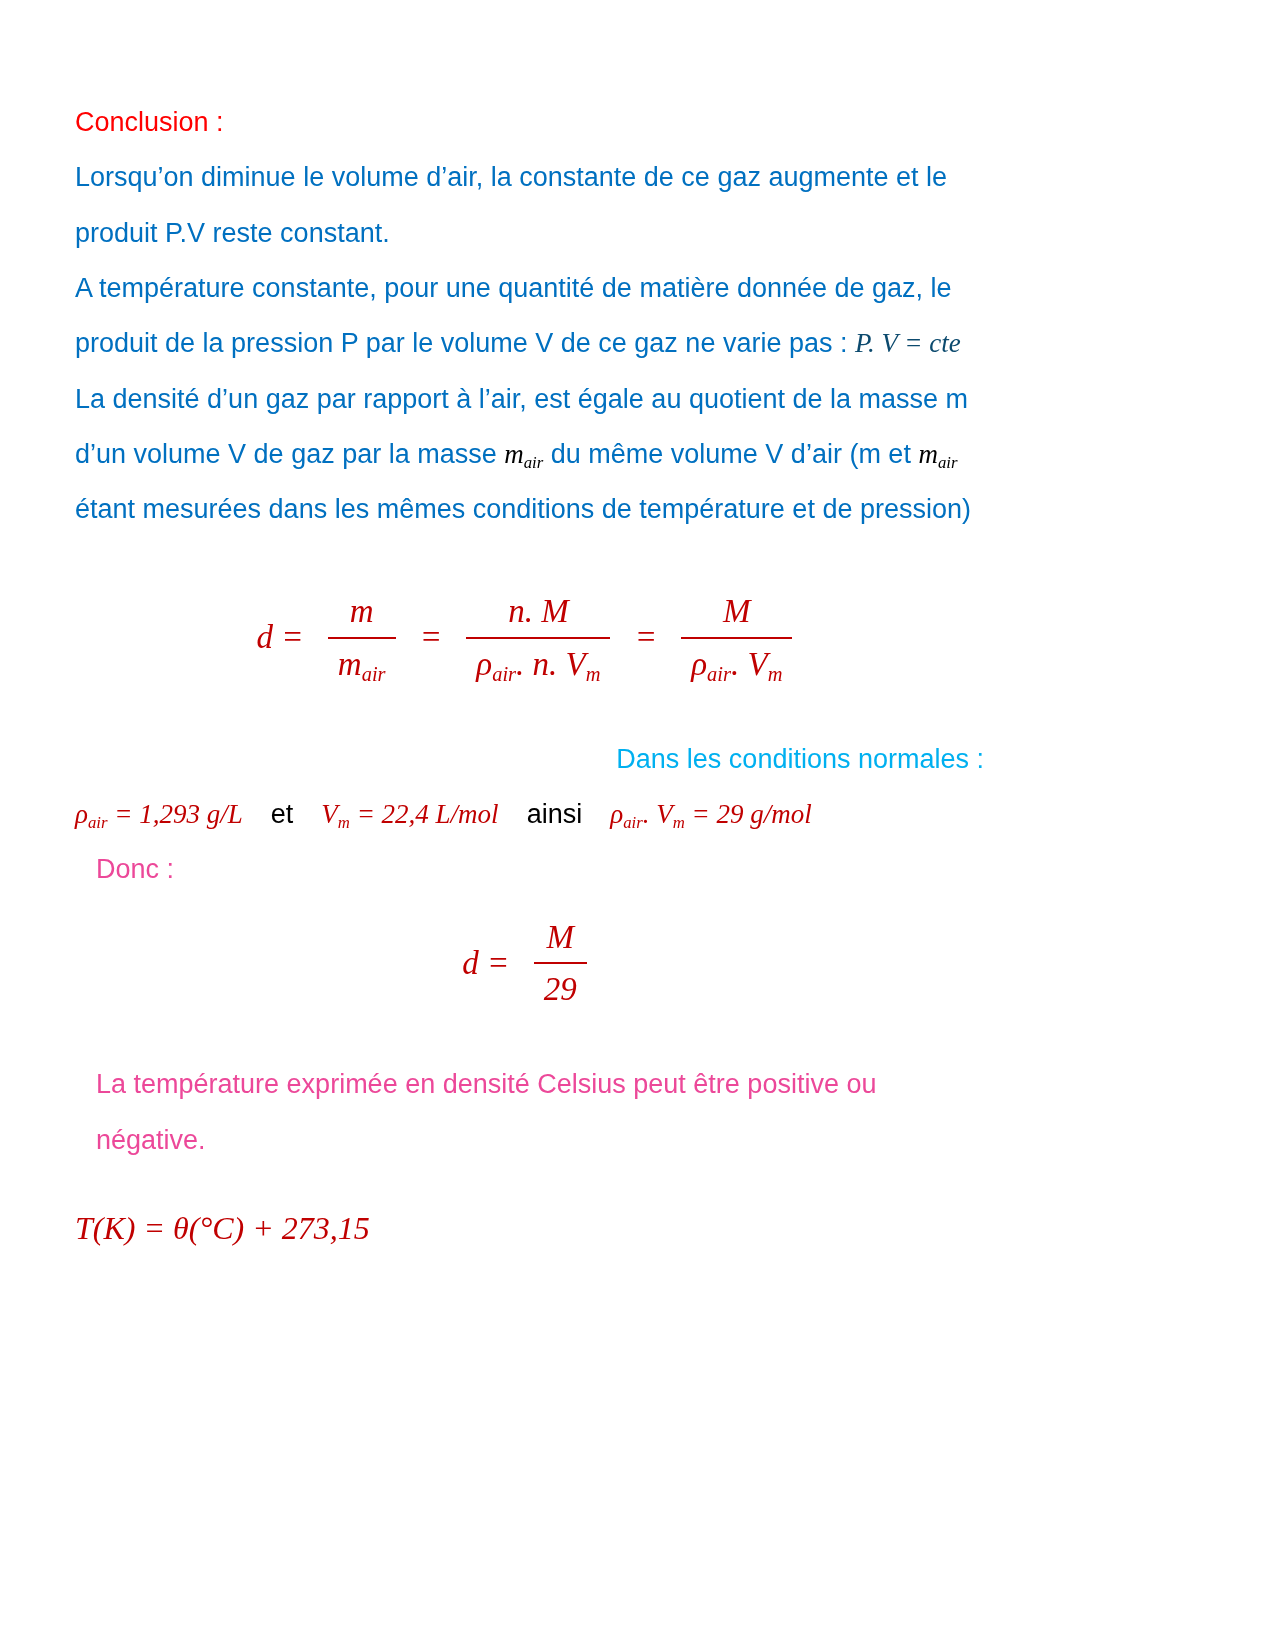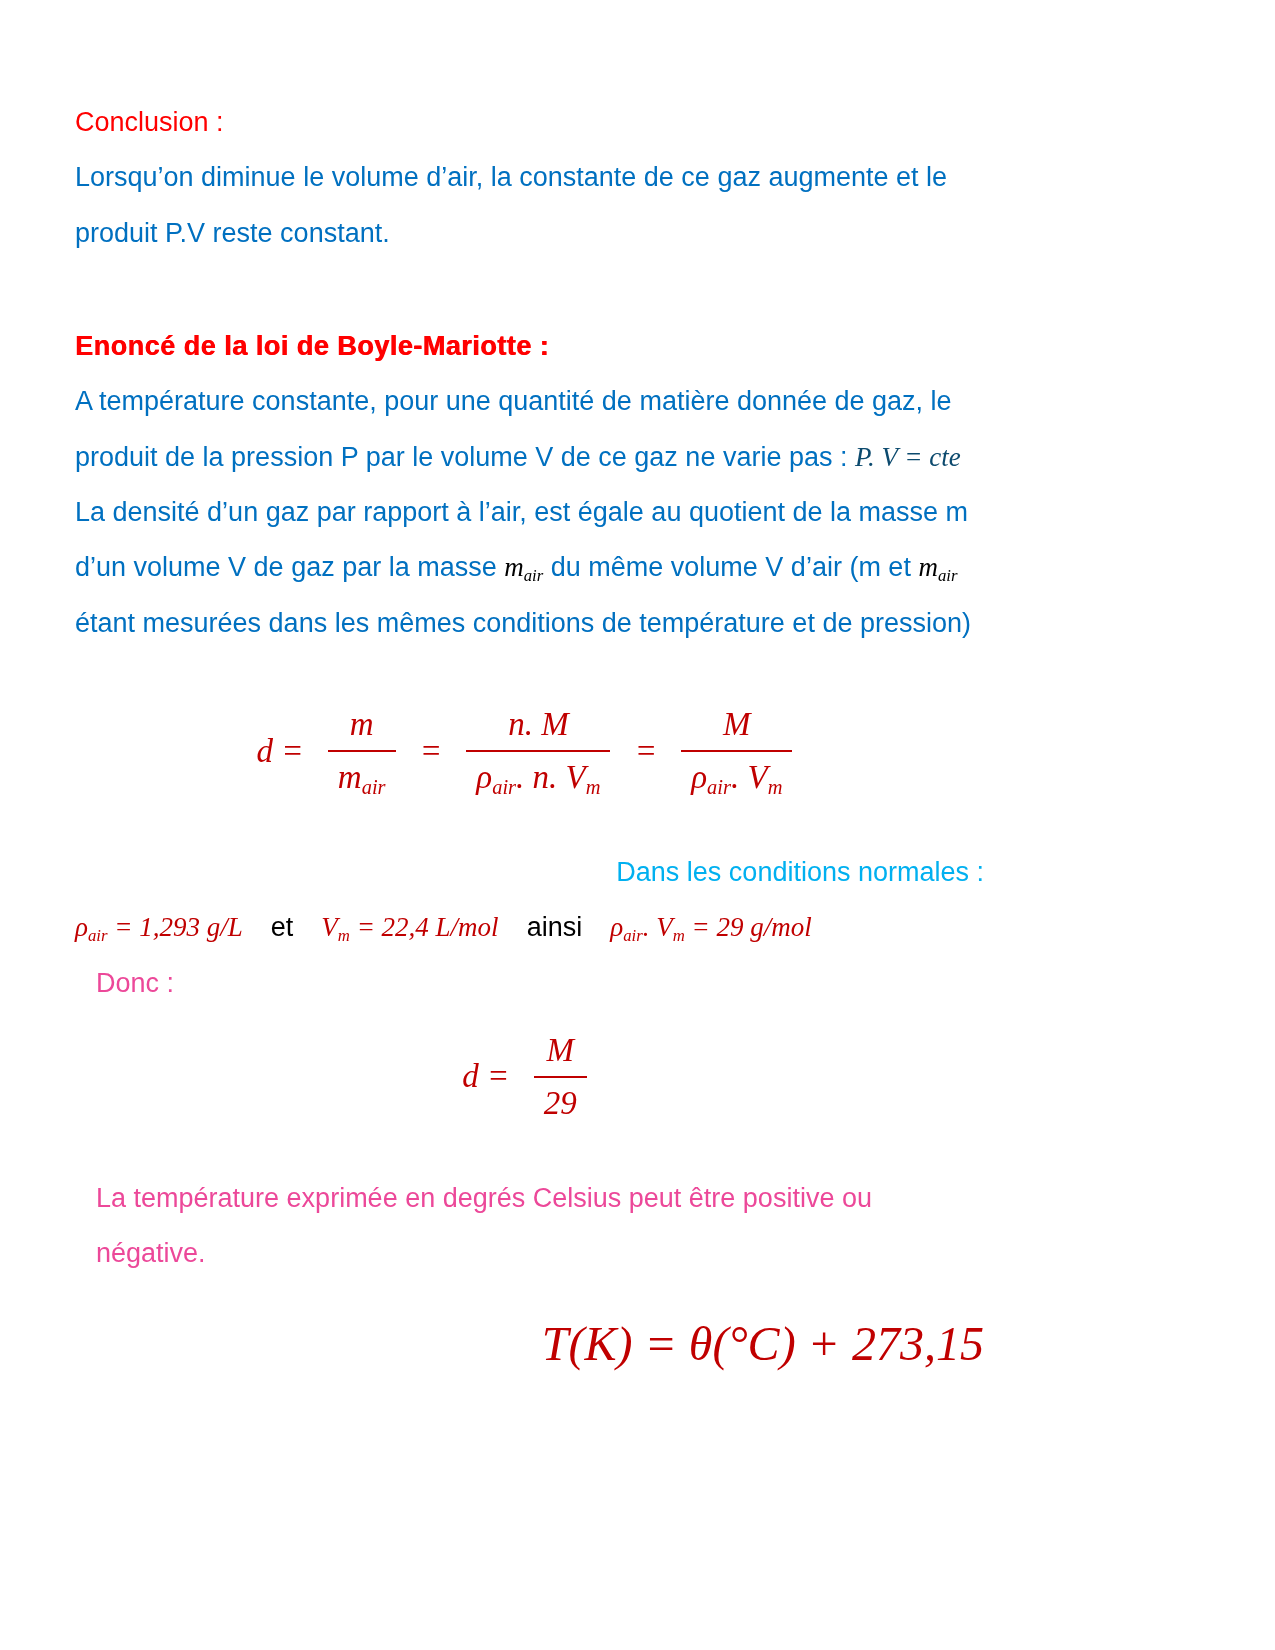--- a/index.html
+++ b/index.html
@@ -69,35 +69,34 @@
 
   .conditions-line { line-height: 2.05; font-size: 27px; }
   .connector-word {
     font-family: "Liberation Sans", sans-serif;
     font-style: normal;
     color: #000000;
     margin: 0 28px;
   }
 
   .temp-formula {
-    text-align: right;
-    font-size: 48px;
-    margin-top: 32px;
+    text-align: left;
+    font-size: 32px;
+    margin-top: 40px;
     line-height: 1.3;
   }
 </style>
 </head>
 <body>
 
 <div class="page">
 
   <p class="red-heading">Conclusion :</p>
   <p class="blue-body">Lorsqu’on diminue le volume d’air, la constante de ce gaz augmente et le produit P.V reste constant.</p>
 
-  <p class="red-heading bold-outline spacer-section">Enoncé de la loi de Boyle-Mariotte :</p>
   <p class="blue-body"><span>A température constante, pour une quantité de matière donnée de gaz, le produit de la pression P par le volume V de ce gaz ne varie pas : </span><span class="math purple-math">P. V = cte</span></p>
 
   <p class="blue-body"><span>La densité d’un gaz par rapport à l’air, est égale au quotient de la masse m d’un volume V de gaz par la masse </span><span class="math black-math"><span>m</span><sub>air</sub></span><span> du même volume V d’air (m et </span><span class="math black-math"><span>m</span><sub>air</sub></span><span> étant mesurées dans les mêmes conditions de température et de pression)</span></p>
 
   <div class="formula-line math red-math">
     <span class="lhs">d =</span>
     <span class="frac">
       <span class="num">m</span>
       <span class="den"><span>m</span><sub>air</sub></span>
     </span>
@@ -120,17 +119,17 @@
   <p class="black-body">Donc :</p>
 
   <div class="formula-line math red-math" style="margin-top:18px;">
     <span class="lhs">d =</span>
     <span class="frac">
       <span class="num">M</span>
       <span class="den">29</span>
     </span>
   </div>
 
-  <p class="black-body">La température exprimée en degrés Celsius peut être positive ou négative.</p>
+  <p class="black-body">La température exprimée en densité Celsius peut être positive ou négative.</p>
 
   <div class="temp-formula math red-math">T(K) = θ(°C) + 273,15</div>
 
 </div>
 
 </body></html>

